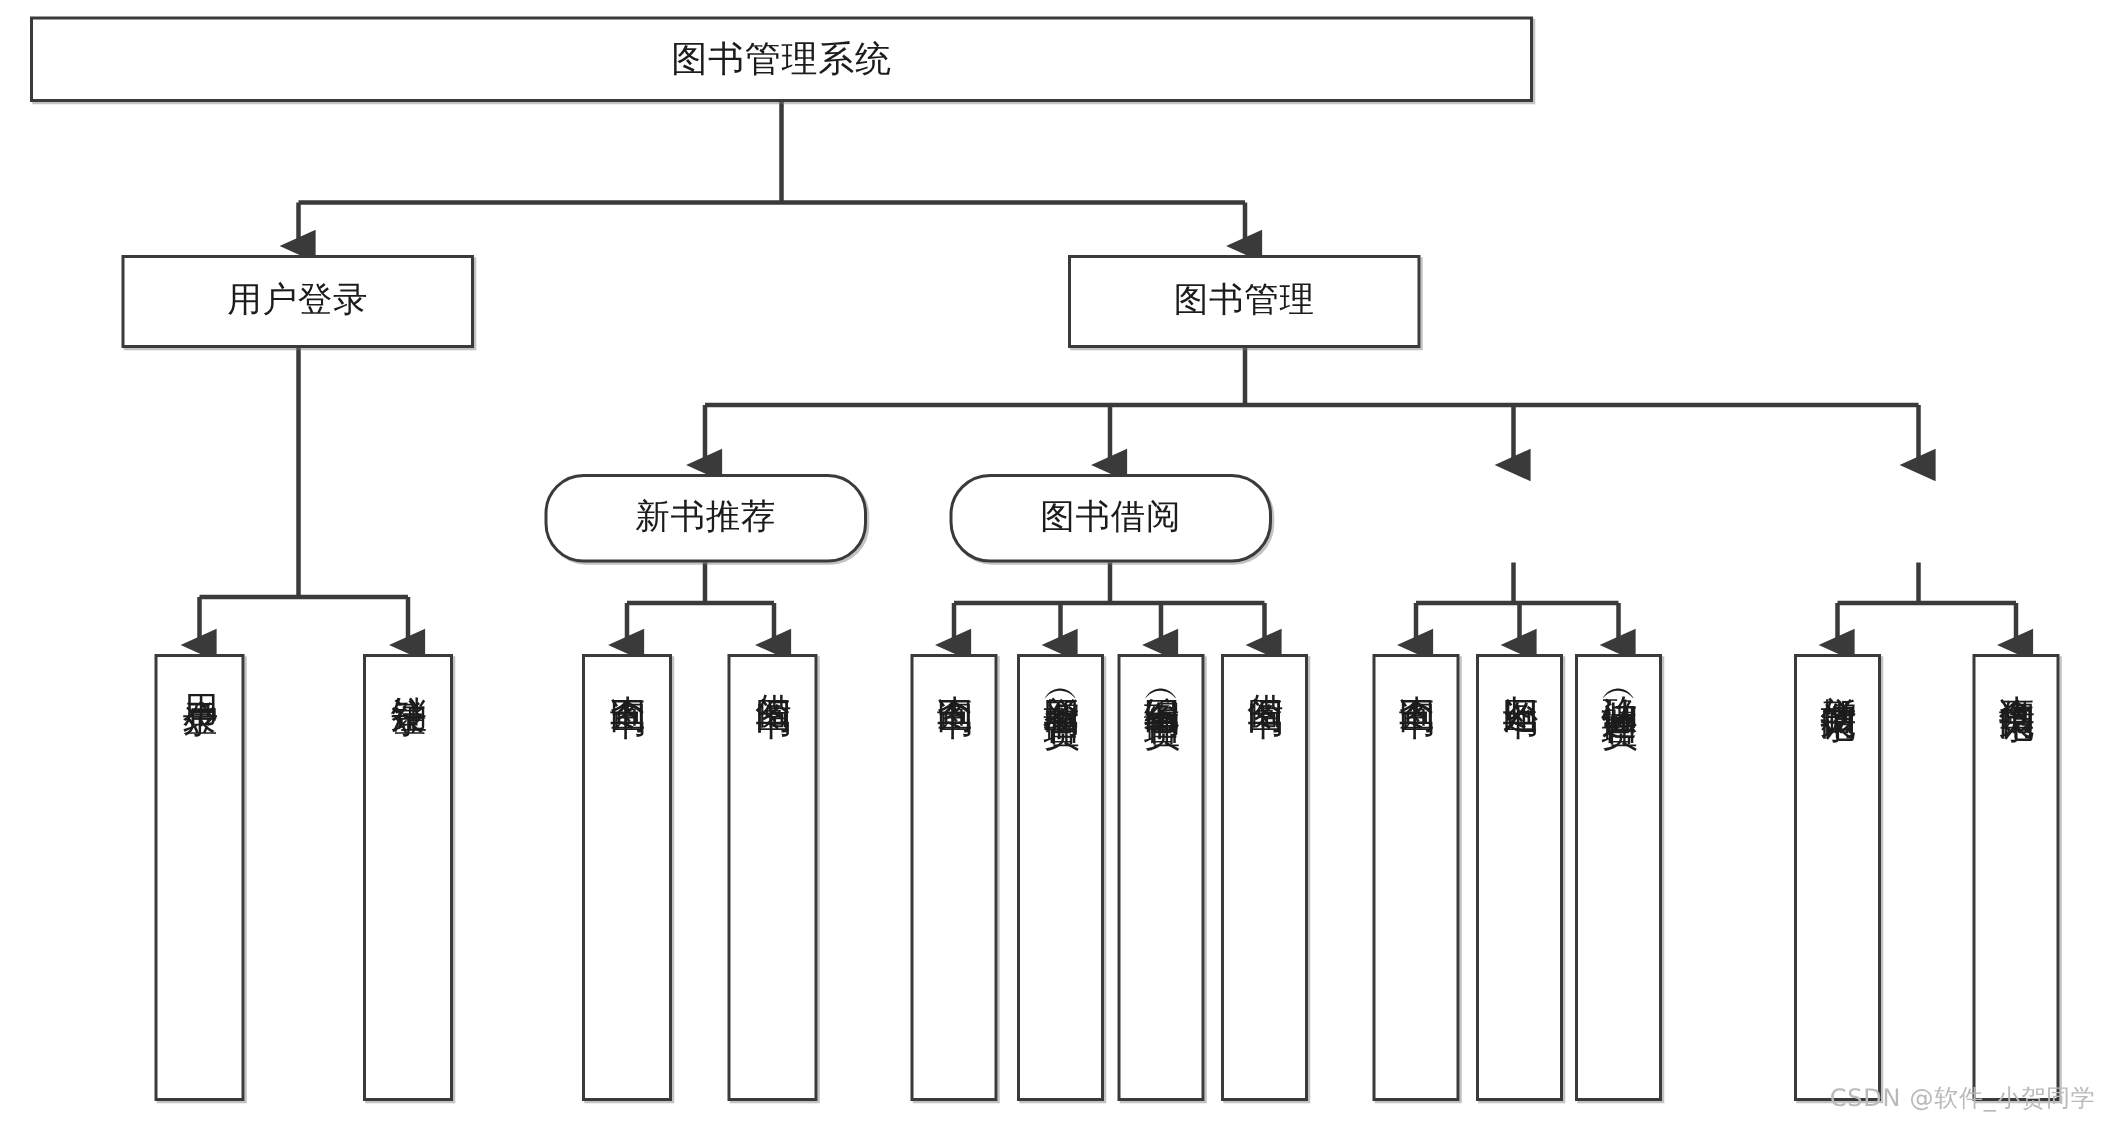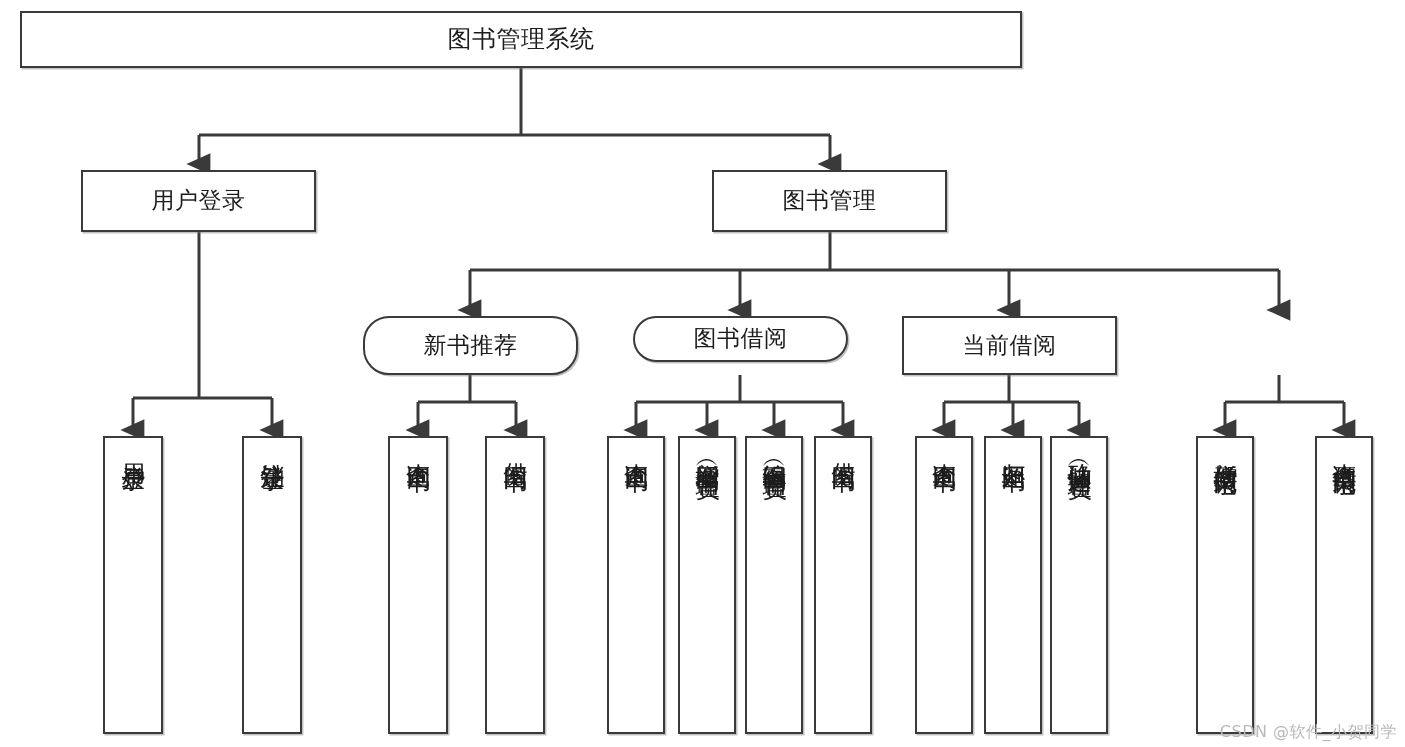--- a/index.html
+++ b/index.html
@@ -138,25 +138,22 @@
   <div class="node horiz" style="left:81px; top:170px; width:235px; height:62px;">
     <span class="label">用户登录</span>
   </div>
   <div class="node horiz" style="left:712px; top:170px; width:235px; height:62px;">
     <span class="label">图书管理</span>
   </div>
 
   <div class="node horiz" style="left:363px; top:316px; width:215px; height:59px;border-radius:26px;">
     <span class="label">新书推荐</span>
   </div>
-  <div class="node horiz" style="left:633px; top:316px; width:215px; height:46px;border-radius:27px;">
+  <div class="node horiz" style="left:633px; top:316px; width:215px; height:59px;border-radius:27px;">
     <span class="label">图书借阅</span>
-  </div>
-  <div class="node horiz" style="left:902px; top:316px; width:215px; height:59px;">
-    <span class="label">当前借阅</span>
   </div>
 
   <div class="node vert" style="left:103px; top:436px; width:60px; height:298px;">
     <span class="label">用户登录</span>
   </div>
   <div class="node vert" style="left:242px; top:436px; width:60px; height:298px;">
     <span class="label">注销登录</span>
   </div>
 
   <div class="node vert" style="left:388px; top:436px; width:60px; height:298px;">

